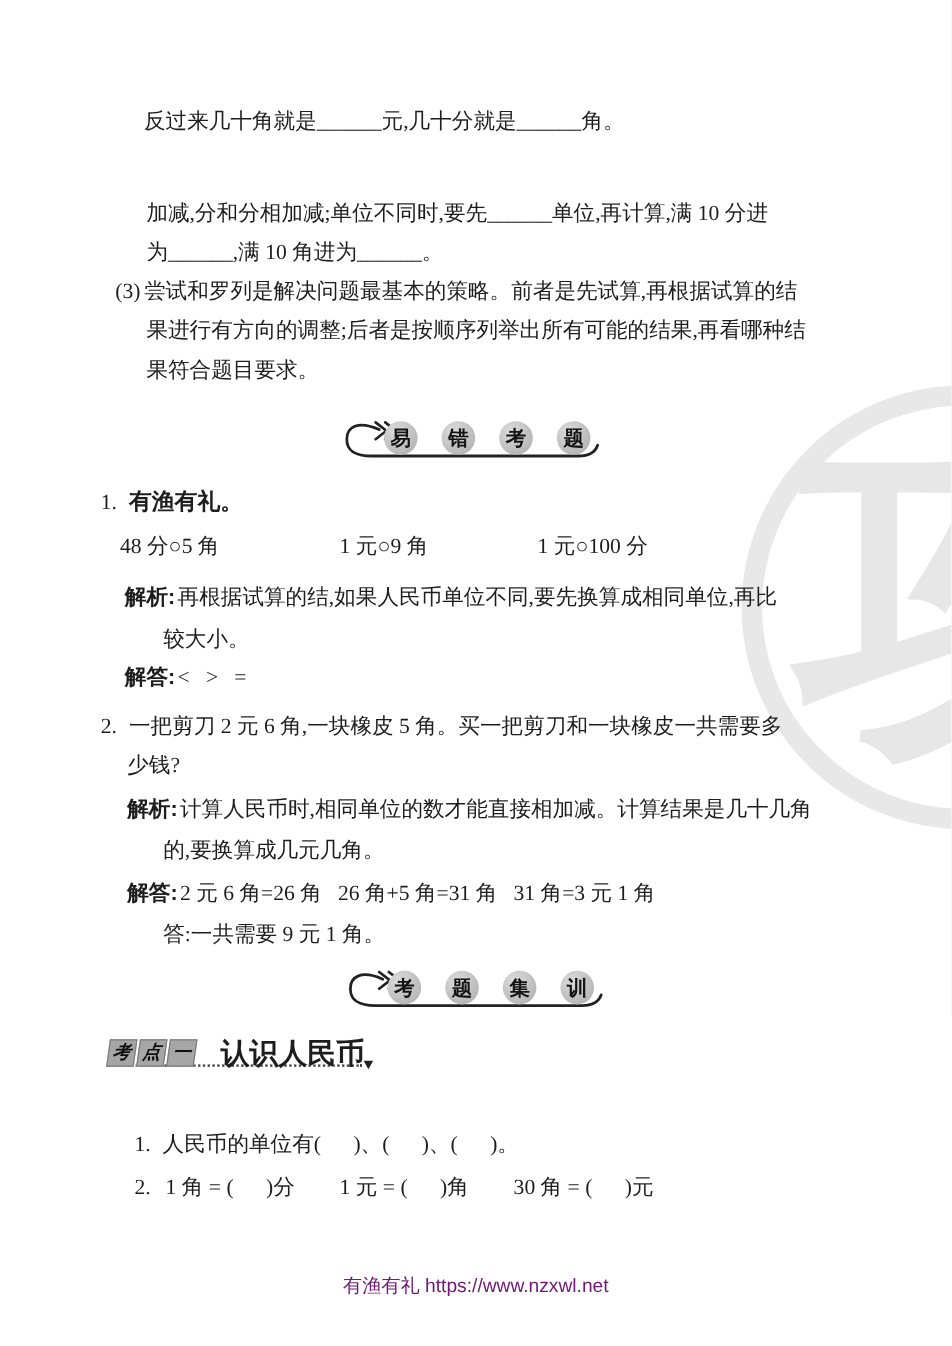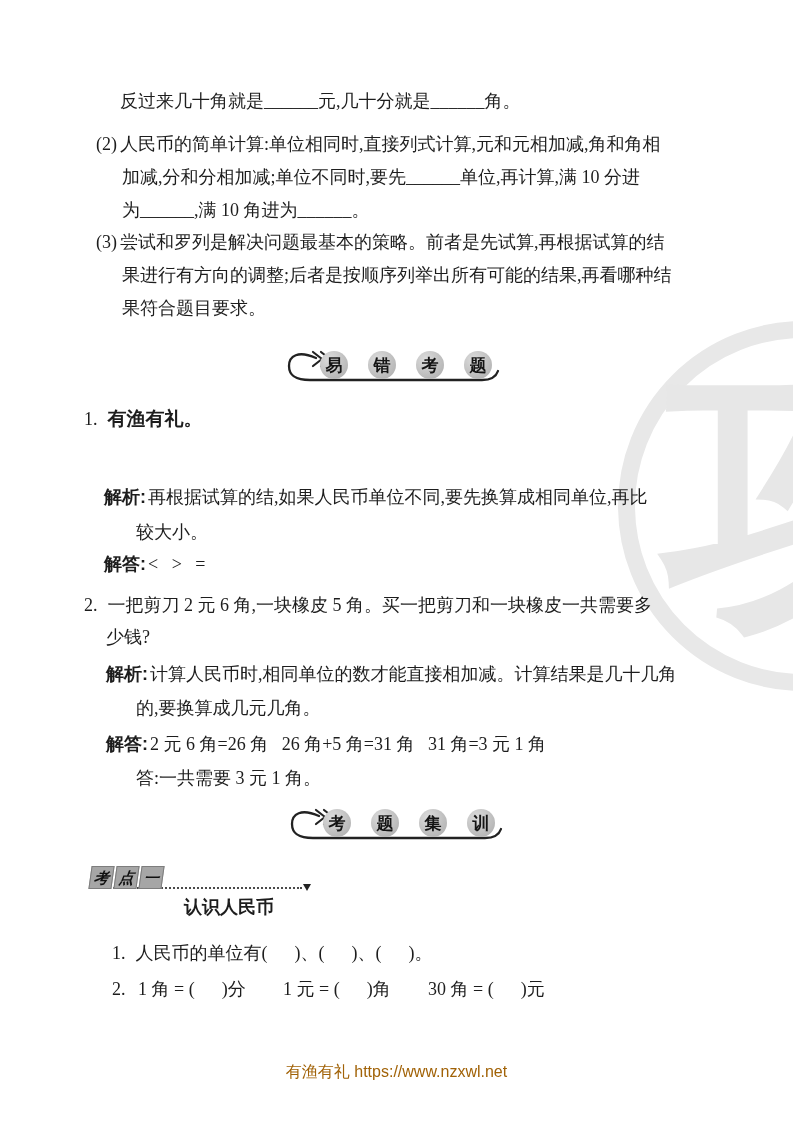--- a/index.html
+++ b/index.html
@@ -30,39 +30,38 @@
   .kd-badge{position:absolute;left:90px;top:866px;display:flex;z-index:2;
     transform:skewX(-8deg);}
   .kd-cell{width:21px;height:21px;background:#a6a6a6;color:#101010;margin-right:2px;
     font-family:"Liberation Sans",sans-serif;font-weight:bold;font-style:italic;
     font-size:15px;line-height:21px;text-align:center;border:1px solid #7d7d7d;}
   .kd-dotline{position:absolute;left:90px;top:877px;width:212px;height:10px;
     border-bottom:2px dotted #4a4a4a;z-index:1;}
   .kd-endmark{position:absolute;left:303px;top:884px;width:0;height:0;z-index:2;
     border-left:4px solid transparent;border-right:4px solid transparent;
     border-top:7px solid #222;}
-  .kd-title{position:absolute;left:184px;top:862px;font-size:18px;z-index:2;
-    font-family:"Liberation Sans",sans-serif;font-weight:bold;margin-top:33px;}
+  .kd-title{position:absolute;left:184px;top:862px;font-size:24px;z-index:2;
+    font-family:"Liberation Sans",sans-serif;font-weight:bold;}
   .footer{position:absolute;left:0;right:0;top:1062px;text-align:center;z-index:2;
-    font-family:"Liberation Sans",sans-serif;font-size:16px;color:#a16207;}
+    font-family:"Liberation Sans",sans-serif;font-size:16px;color:#701a75;}
   .cmp{position:absolute;top:0;}
 </style>
 </head>
 <body>
 
 <div class="page">
 
   <div class="watermark">
     <div class="wm-ring"></div>
     <div class="wm-char">攻</div>
   </div>
 
   <div class="line" style="left:120px;top:90px">反过来几十角就是______元,几十分就是______角。</div>
 
-  <div class="line" style="left:96px;top:133px"><span class="plabel">(2)</span><span>人民币的简单计算:单位相同时,直接列式计算,元和元相加减,角和角相</span></div>
   <div class="line" style="left:122px;top:166px">加减,分和分相加减;单位不同时,要先______单位,再计算,满 10 分进</div>
   <div class="line" style="left:122px;top:199px">为______,满 10 角进为______。</div>
 
   <div class="line" style="left:96px;top:231px"><span class="plabel">(3)</span><span>尝试和罗列是解决问题最基本的策略。前者是先试算,再根据试算的结</span></div>
   <div class="line" style="left:122px;top:264px">果进行有方向的调整;后者是按顺序列举出所有可能的结果,再看哪种结</div>
   <div class="line" style="left:122px;top:297px">果符合题目要求。</div>
 
   <div class="banner" style="left:286px;top:349px">
     <svg width="218" height="40" viewBox="0 0 218 40">
       <path d="M30,9 C12,1 3,7 3,17 C3,27 10,31 24,31 L196,31 C204,31 210,28 212,22" fill="none" stroke="#222" stroke-width="2.3" stroke-linecap="round"></path>
@@ -78,32 +77,37 @@
     <div class="bcircle" style="left:130px">
         <span>考</span>
       </div>
     <div class="bcircle" style="left:178px">
         <span>题</span>
       </div>
   </div>
 
   <div class="line" style="left:84px;top:407px"><span class="num">1.</span><span class="h-sans">有渔有礼。</span></div>
 
+  <div class="line" style="left:0;top:444px;width:793px">
+    <span class="cmp" style="left:100px">48 分○5 角</span>
+    <span class="cmp" style="left:283px">1 元○9 角</span>
+    <span class="cmp" style="left:448px">1 元○100 分</span>
+  </div>
 
   <div class="line" style="left:104px;top:486px"><span class="blabel">解析:</span><span>再根据试算的结,如果人民币单位不同,要先换算成相同单位,再比</span></div>
   <div class="line" style="left:136px;top:521px">较大小。</div>
   <div class="line" style="left:104px;top:553px"><span class="blabel">解答:</span><span>&lt;   &gt;   =</span></div>
 
   <div class="line" style="left:84px;top:594px"><span class="num">2.</span><span>一把剪刀 2 元 6 角,一块橡皮 5 角。买一把剪刀和一块橡皮一共需要多</span></div>
   <div class="line" style="left:106px;top:626px">少钱?</div>
 
   <div class="line" style="left:136px;top:697px">的,要换算成几元几角。</div>
   <div class="line" style="left:106px;top:663px"><span class="blabel">解析:</span><span>计算人民币时,相同单位的数才能直接相加减。计算结果是几十几角</span></div>
   <div class="line" style="left:106px;top:733px"><span class="blabel">解答:</span><span>2 元 6 角=26 角   26 角+5 角=31 角   31 角=3 元 1 角</span></div>
-  <div class="line" style="left:136px;top:767px">答:一共需要 3 元 1 角。</div>
+  <div class="line" style="left:136px;top:767px">答:一共需要 9 元 1 角。</div>
 
   <div class="banner" style="left:289px;top:807px">
     <svg width="218" height="40" viewBox="0 0 218 40">
       <path d="M30,9 C12,1 3,7 3,17 C3,27 10,31 24,31 L196,31 C204,31 210,28 212,22" fill="none" stroke="#222" stroke-width="2.3" stroke-linecap="round"></path>
       <path d="M27,3 L36,10 L27,17" fill="none" stroke="#222" stroke-width="2.2" stroke-linecap="round" stroke-linejoin="round"></path>
       <path d="M35,3 L44,10 L35,17" fill="none" stroke="#222" stroke-width="2.2" stroke-linecap="round" stroke-linejoin="round"></path>
     </svg>
     <div class="bcircle" style="left:34px">
         <span>考</span>
       </div>

